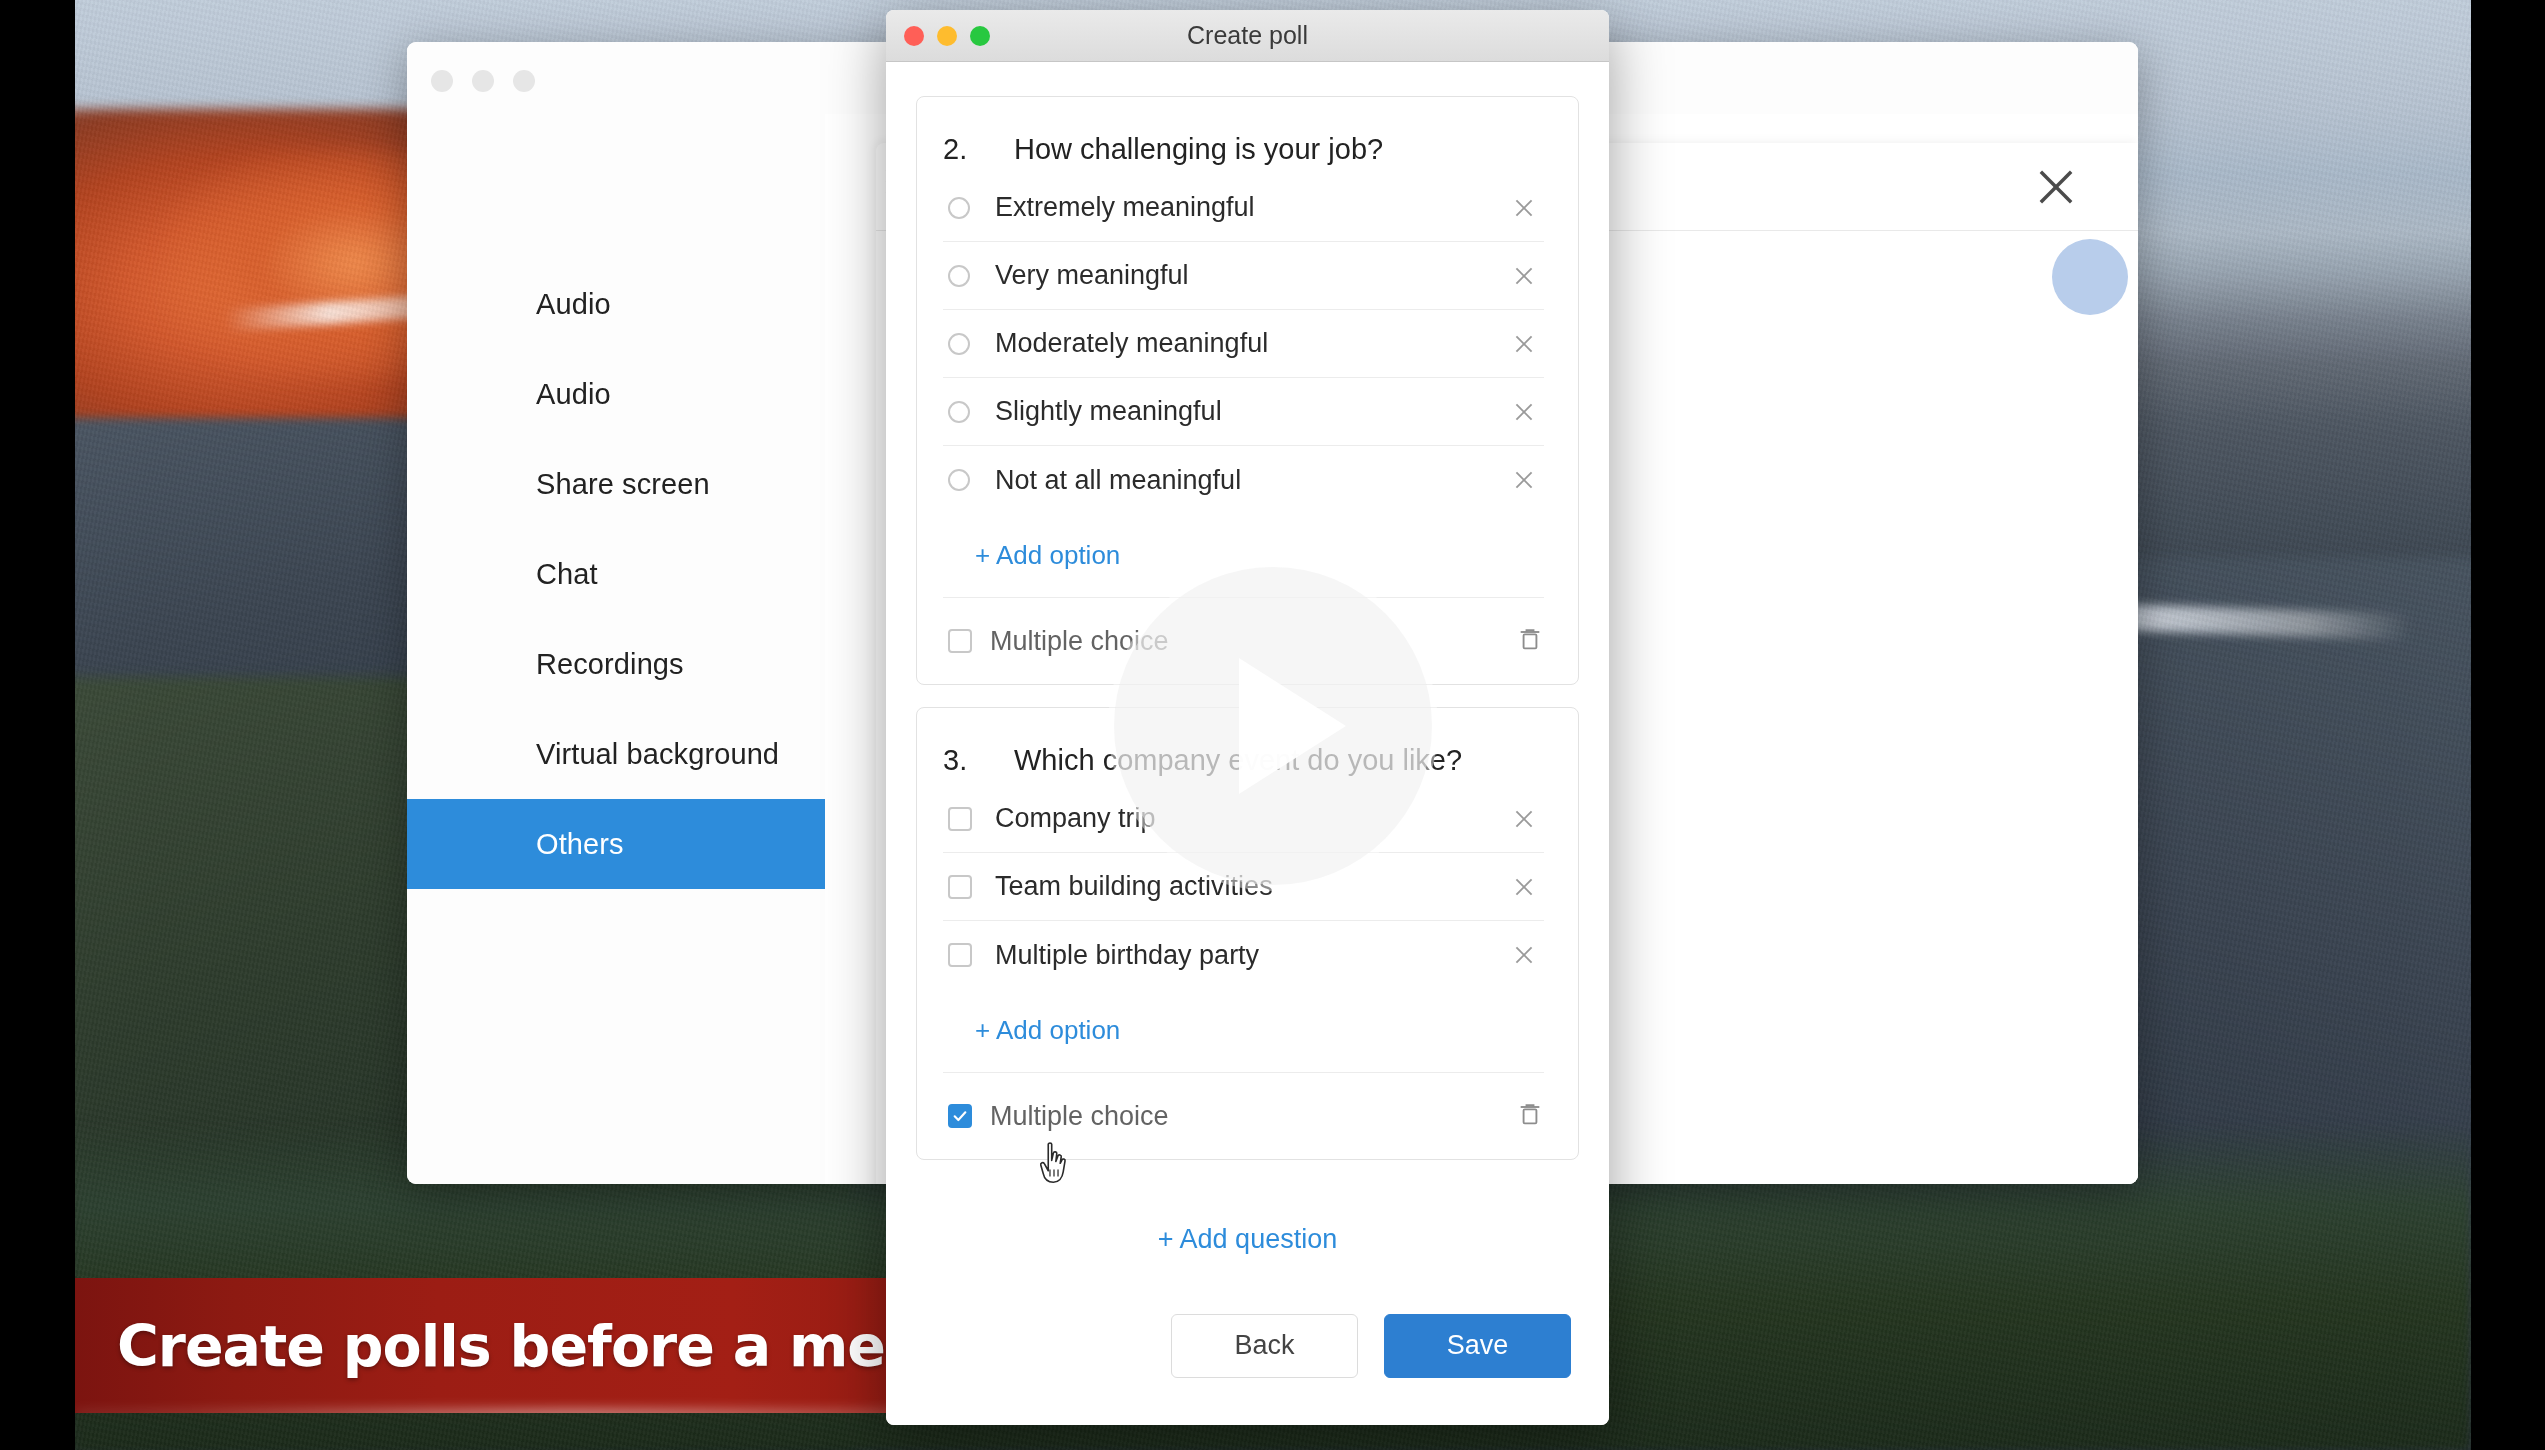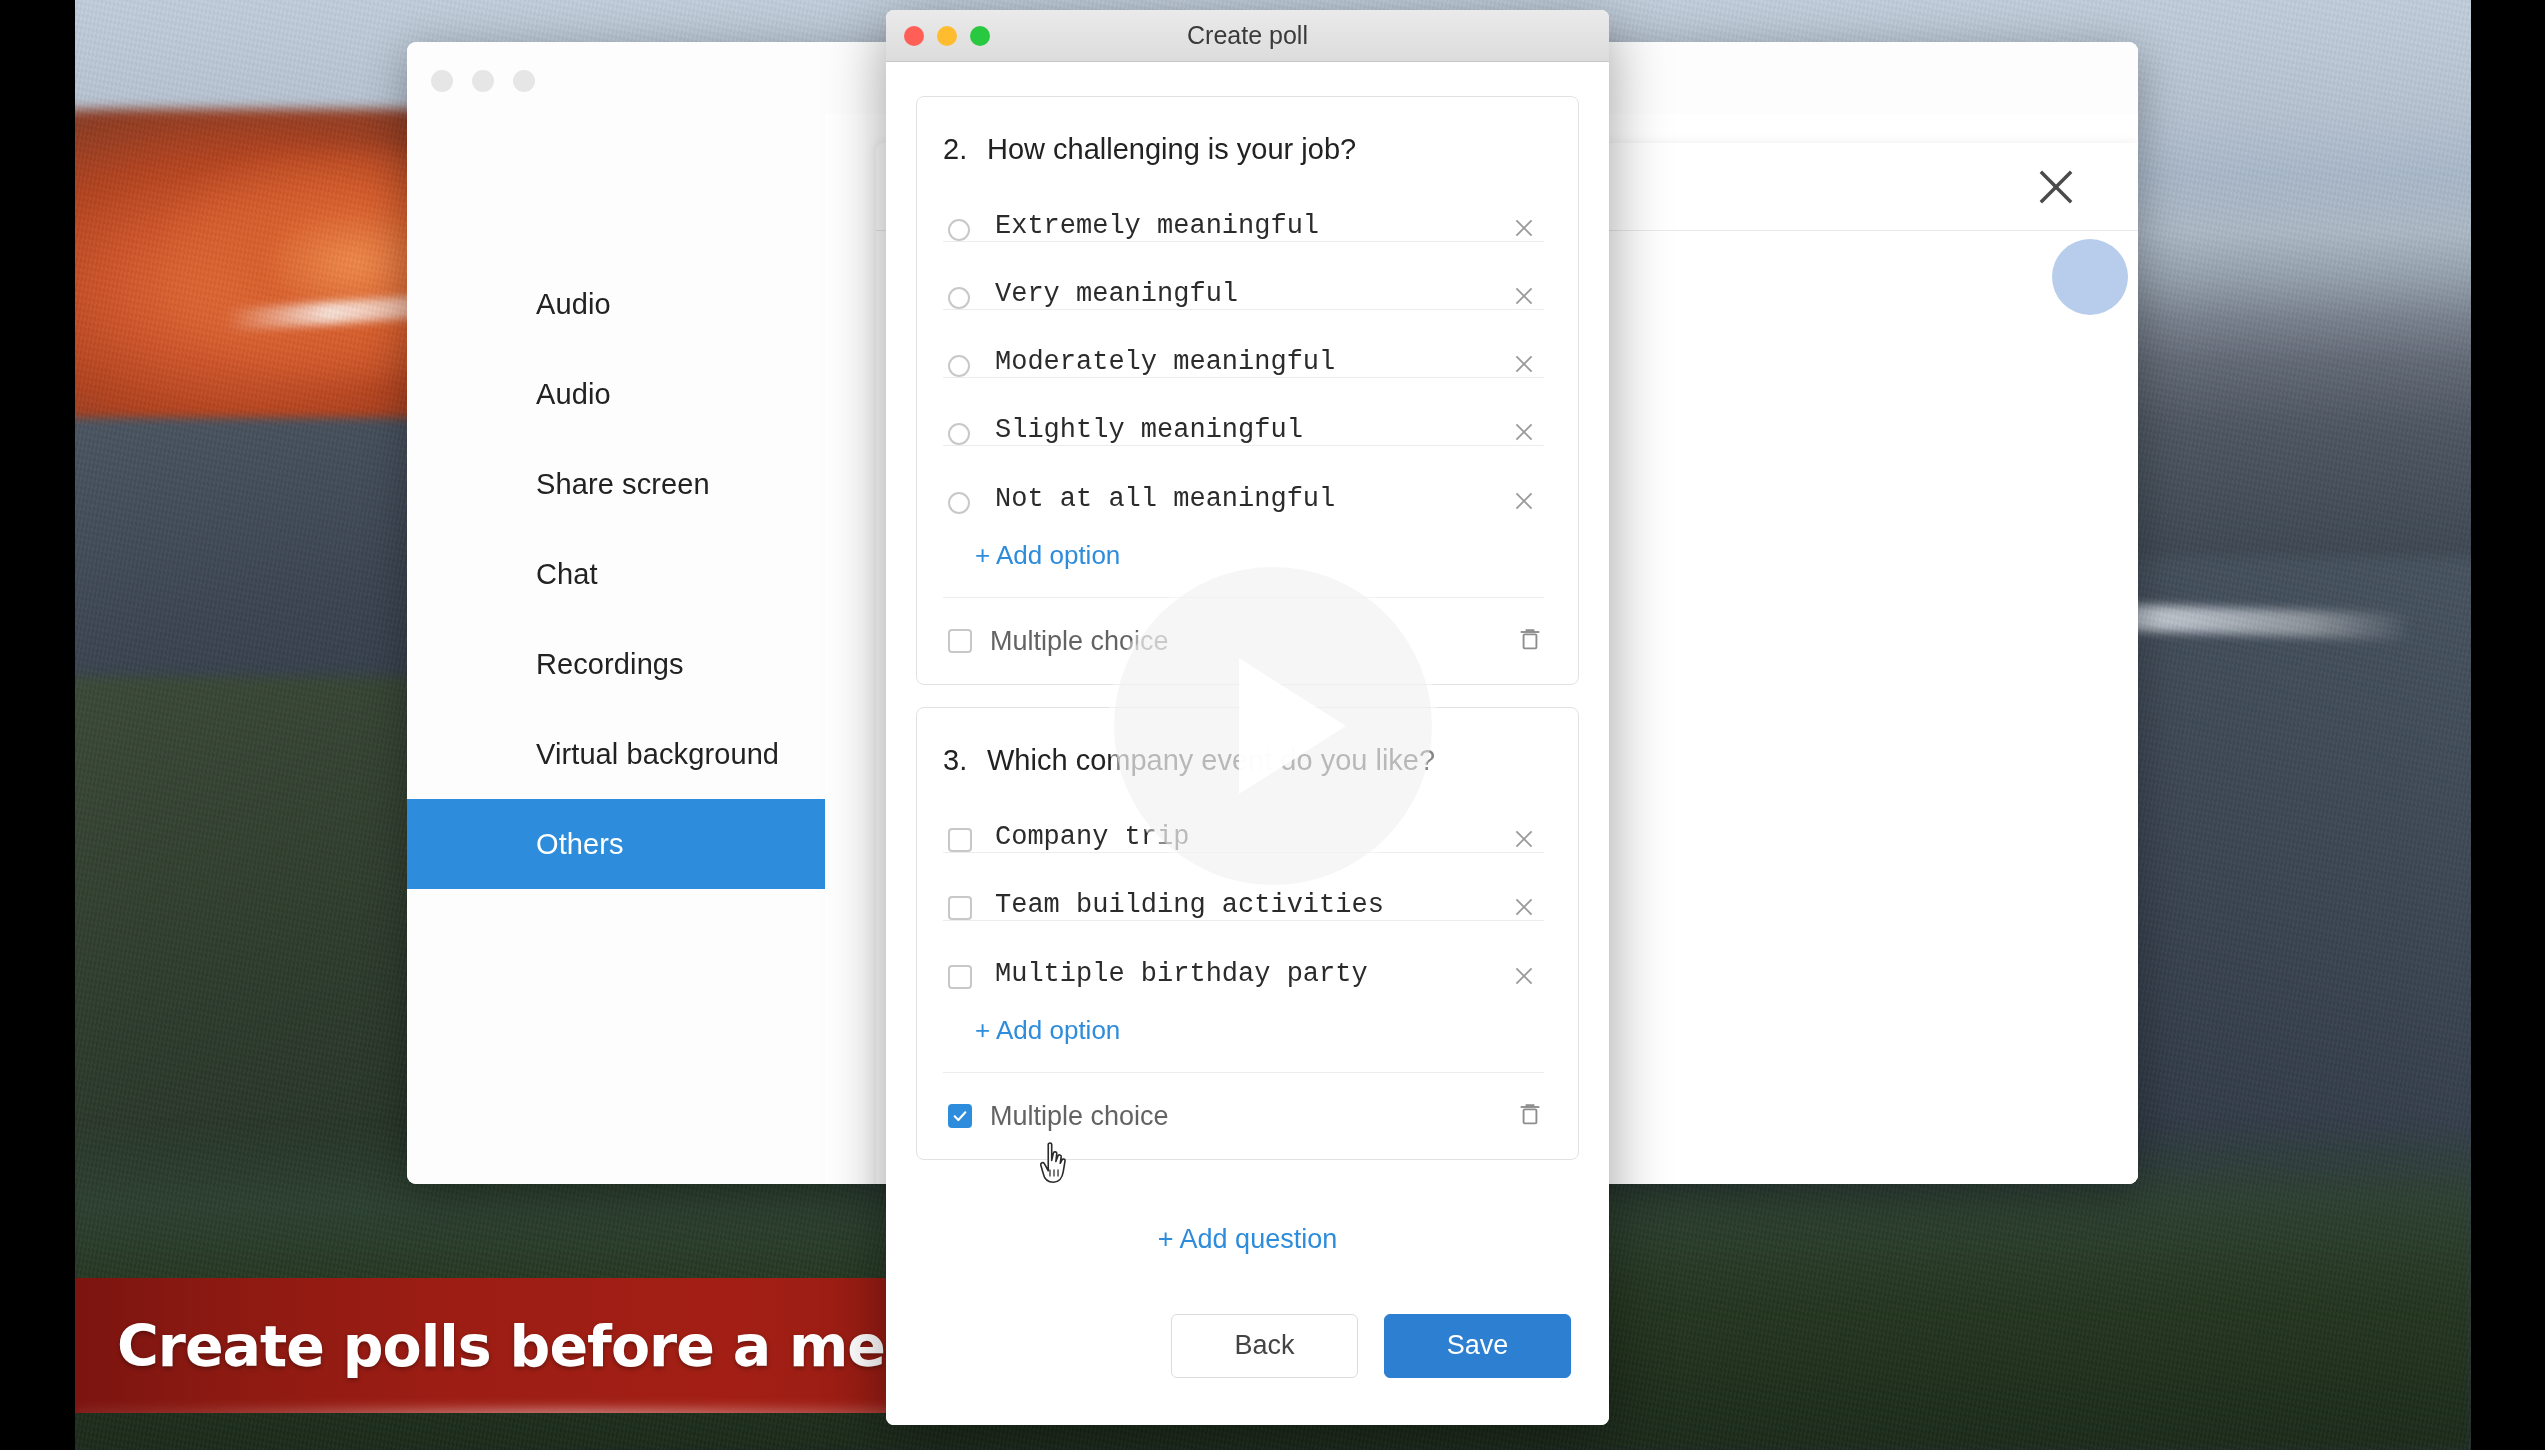--- a/index.html
+++ b/index.html
@@ -164,26 +164,26 @@
     flex: 1; padding: 34px 30px 0 30px; overflow: hidden; position: relative;
   }
   .q-card {
     border: 1px solid #e2e2e2; border-radius: 8px; background: #fff;
     padding: 0 0 0 0; margin-bottom: 22px;
   }
   .q-head {
     display: flex; align-items: baseline; padding: 36px 34px 8px 26px;
   }
   .q-num { width: 44px; font-size: 29px; color: #222; font-weight: 400; }
-  .q-title { font-size: 29px; color: #222; }
+  .q-title { font-size: 29px; color: #222; margin-left: 27px; }
 
   .opt-list { padding: 0 34px 0 26px; }
   .opt-row {
-    display: flex; align-items: flex-end; height: 68px;
-    border-bottom: 1px solid #ececec; position: relative; font-family: Liberation Mono, monospace;
+    display: flex; align-items: center; height: 68px;
+    border-bottom: 1px solid #ececec; position: relative;
   }
   .opt-ctl { width: 44px; display: flex; align-items: center; justify-content: flex-start; padding-left: 5px; }
   .radio-o {
     width: 22px; height: 22px; border-radius: 50%;
     border: 2px solid #c8c8c8; background: #fff;
   }
   .check-o {
     width: 24px; height: 24px; border-radius: 4px;
     border: 2px solid #c8c8c8; background: #fff;
   }

